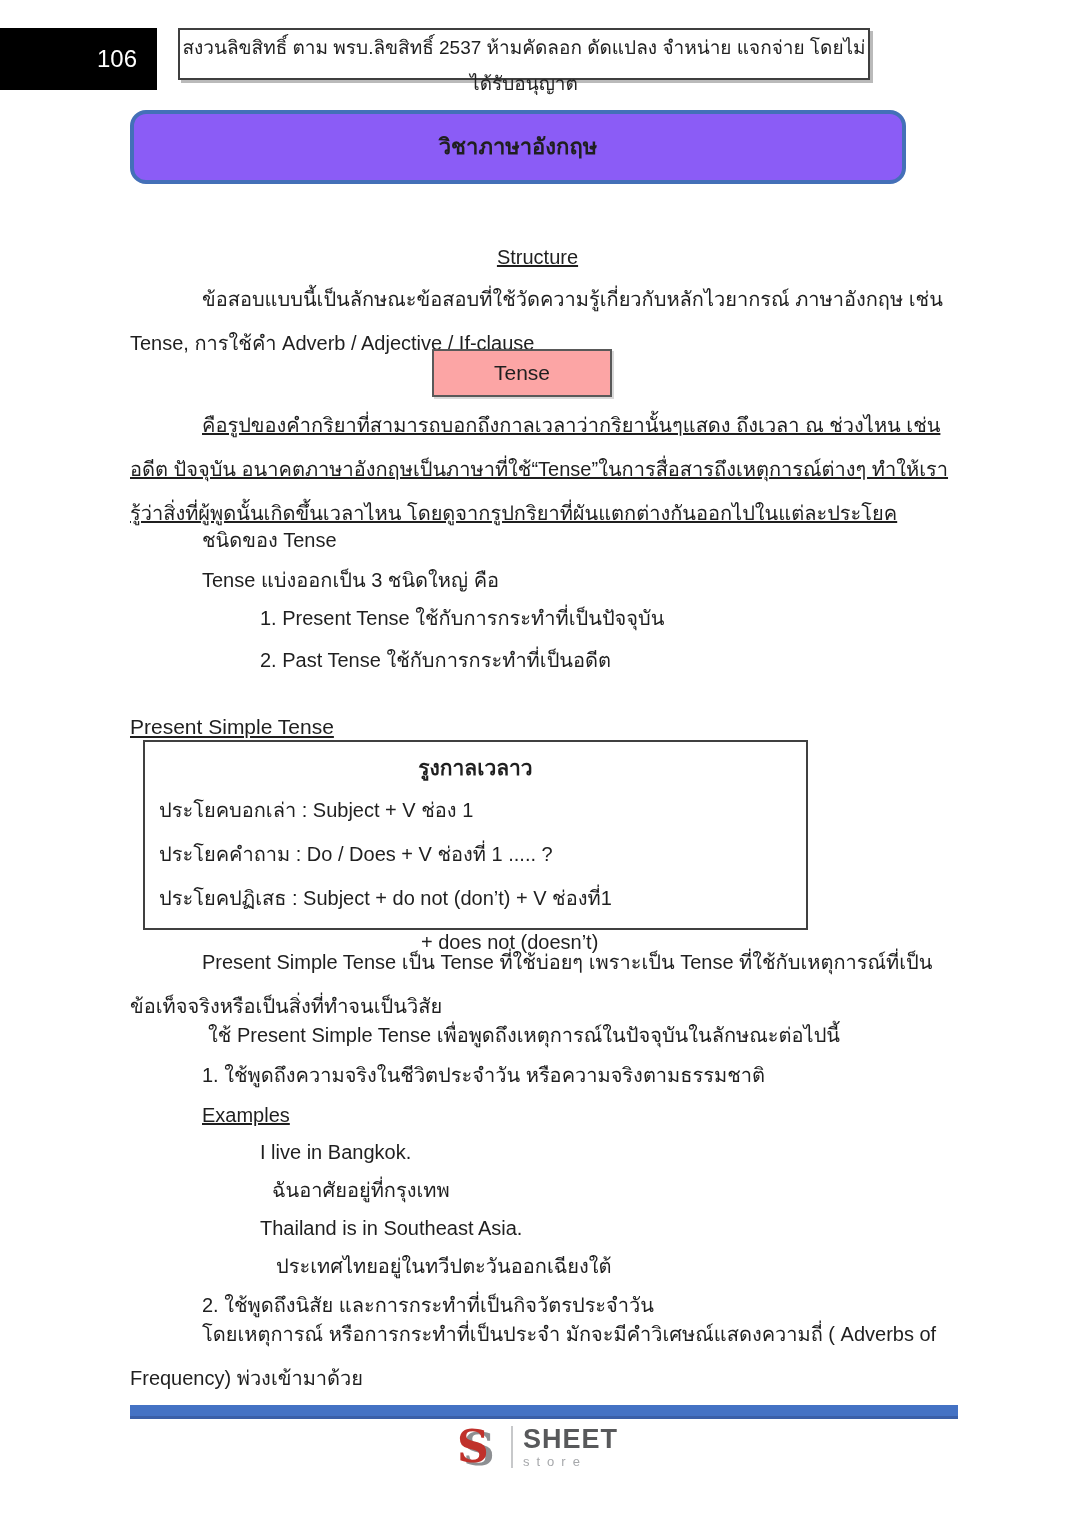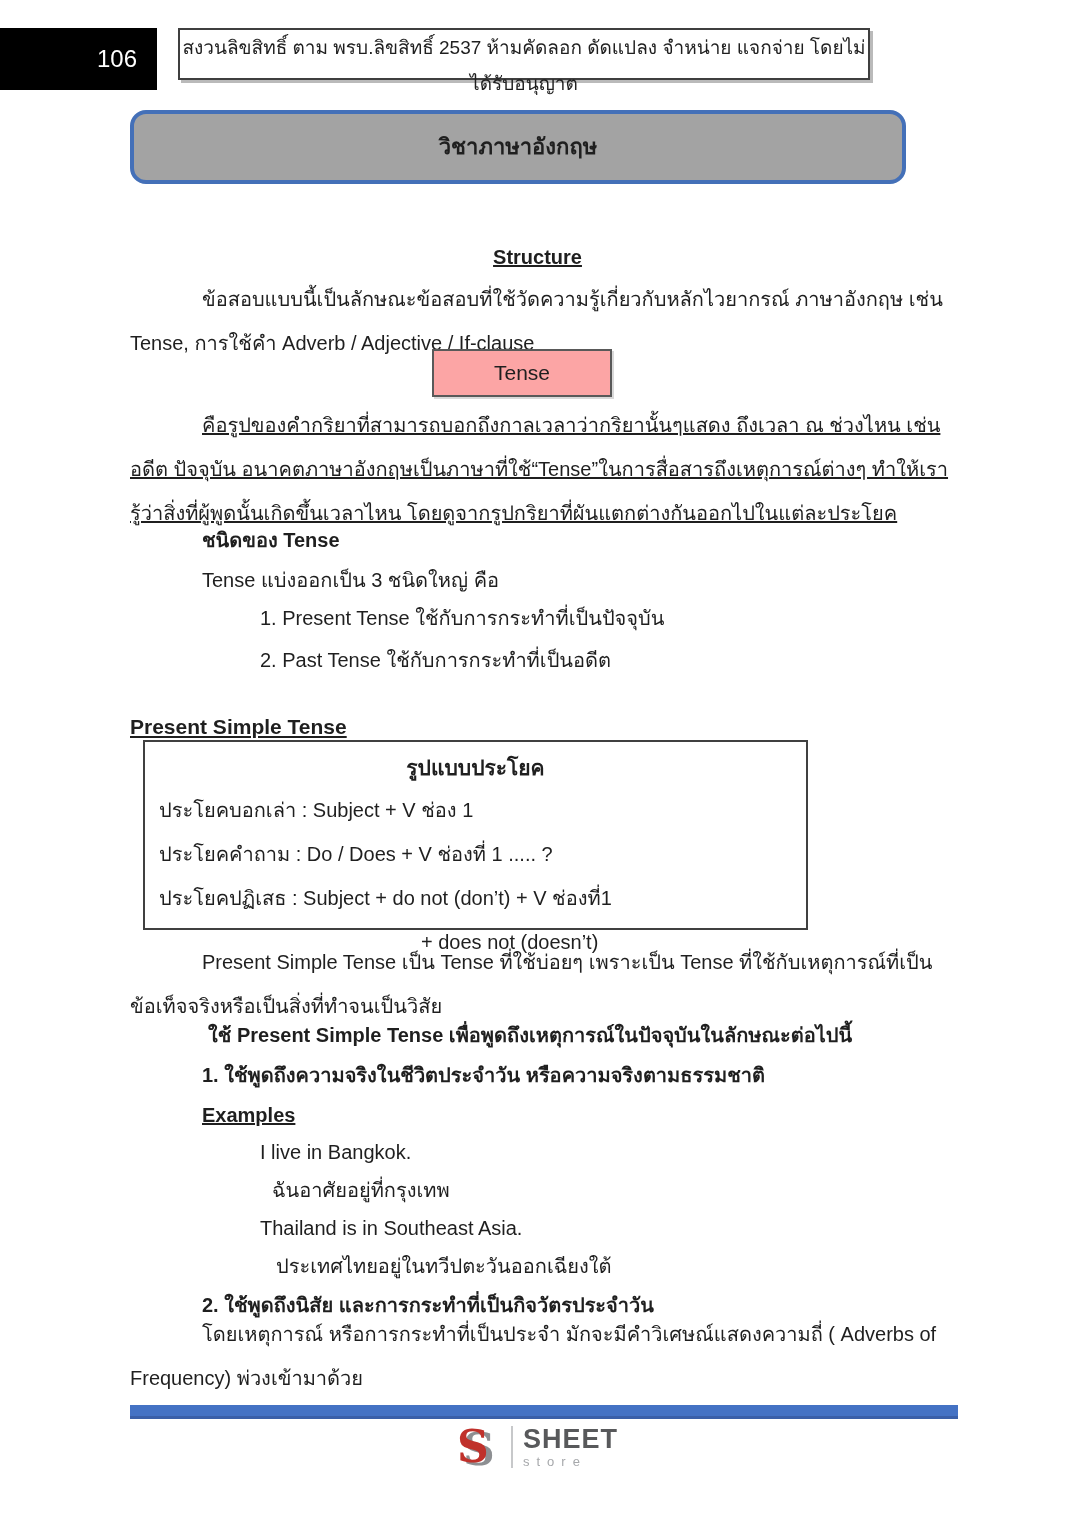--- a/index.html
+++ b/index.html
@@ -45,30 +45,30 @@
     position: absolute;
     left: 130px; top: 110px;
     width: 776px; height: 74px;
     border: 4px solid #4470b8;
     border-radius: 16px;
     box-sizing: border-box;
     text-align: center;
     font-size: 22px;
     font-weight: bold;
     line-height: 66px;
-    background: #a3a3a3;
+    background: #8b5cf6;
   }
   
   .abs { position: absolute; }
   .body-text {
     font-size: 20px;
     line-height: 44px;
   }
   .center { text-align: center; }
-  .bold { font-weight: bold; }
+  .bold { font-weight: normal; }
   .underline { text-decoration: underline; }
   .indent { text-indent: 72px; }
   
   .tense-box {
     position: absolute;
     left: 432px; top: 349px;
     width: 180px; height: 48px;
     border: 2px solid #595959;
     box-sizing: border-box;
     text-align: center;
@@ -165,21 +165,21 @@
   <div class="abs body-text indent" style="left:130px; top:403px; width:825px;text-decoration:underline;">คือรูปของคำกริยาที่สามารถบอกถึงกาลเวลาว่ากริยานั้นๆแสดง ถึงเวลา ณ ช่วงไหน เช่น อดีต ปัจจุบัน อนาคตภาษาอังกฤษเป็นภาษาที่ใช้“Tense”ในการสื่อสารถึงเหตุการณ์ต่างๆ ทำให้เรารู้ว่าสิ่งที่ผู้พูดนั้นเกิดขึ้นเวลาไหน โดยดูจากรูปกริยาที่ผันแตกต่างกันออกไปในแต่ละประโยค</div>
 
   <div class="abs body-text bold" style="left:202px; top:518px; width:740px;">ชนิดของ Tense</div>
   <div class="abs body-text" style="left:202px; top:558px; width:740px;">Tense แบ่งออกเป็น 3 ชนิดใหญ่ คือ</div>
   <div class="abs body-text" style="left:260px; top:597px; width:680px; line-height:42px;">1. Present Tense ใช้กับการกระทำที่เป็นปัจจุบัน</div>
   <div class="abs body-text" style="left:260px; top:639px; width:680px; line-height:42px;">2. Past Tense ใช้กับการกระทำที่เป็นอดีต</div>
 
   <div class="abs body-text bold underline" style="left:130px; top:705px; width:740px; font-size:21px;">Present Simple Tense</div>
 
   <div class="form-box">
-    <div class="form-title">รูปแบบประโยค</div>
+    <div class="form-title">รูงกาลเวลาว</div>
     <div class="form-line">ประโยคบอกเล่า : Subject + V ช่อง 1</div>
     <div class="form-line">ประโยคคำถาม : Do / Does + V ช่องที่ 1 ..... ?</div>
     <div class="form-line">ประโยคปฏิเสธ : Subject + do not (don’t) + V ช่องที่1</div>
     <div class="form-line-cont">+ does not (doesn’t)</div>
   </div>
 
   <div class="abs body-text indent" style="left:130px; top:940px; width:825px;">Present Simple Tense เป็น Tense ที่ใช้บ่อยๆ เพราะเป็น Tense ที่ใช้กับเหตุการณ์ที่เป็นข้อเท็จจริงหรือเป็นสิ่งที่ทำจนเป็นวิสัย</div>
 
   <div class="abs body-text bold" style="left:208px; top:1013px; width:750px;">ใช้ Present Simple Tense เพื่อพูดถึงเหตุการณ์ในปัจจุบันในลักษณะต่อไปนี้</div>
   <div class="abs body-text bold" style="left:202px; top:1053px; width:750px;">1. ใช้พูดถึงความจริงในชีวิตประจำวัน หรือความจริงตามธรรมชาติ</div>

